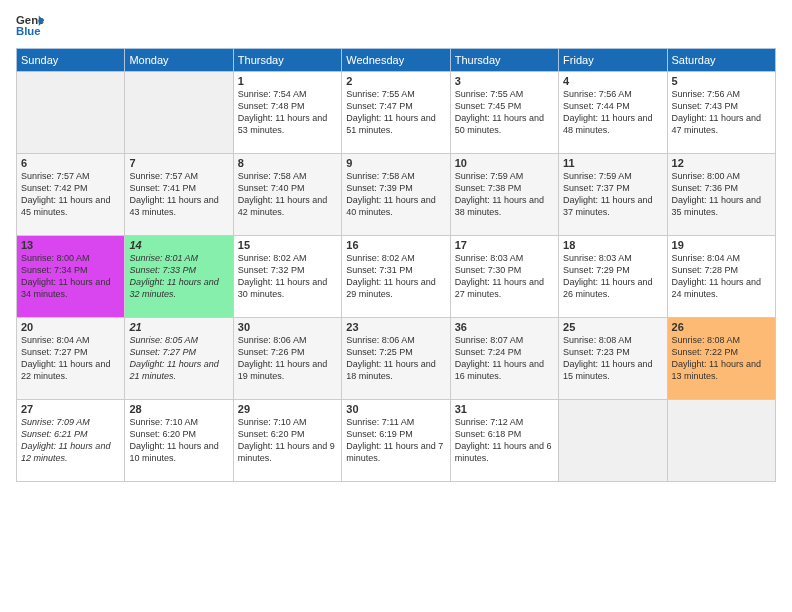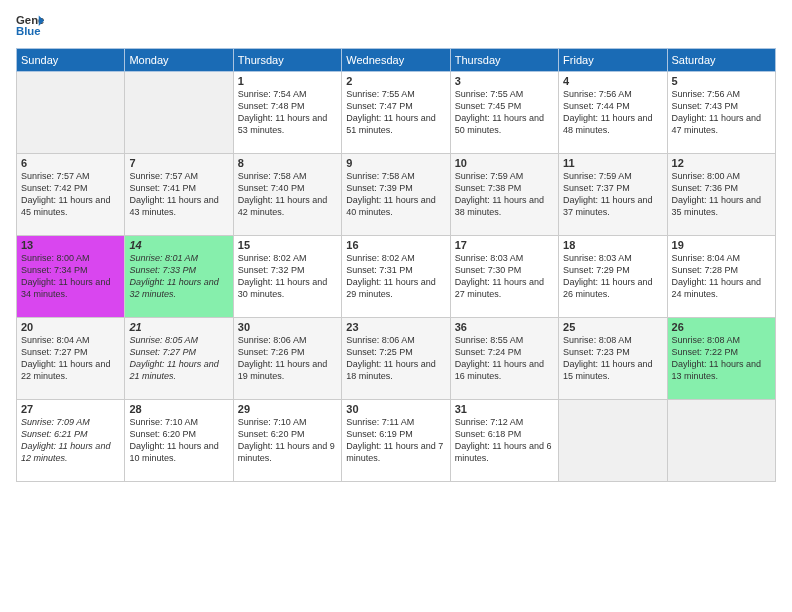--- a/index.html
+++ b/index.html
@@ -258,31 +258,31 @@
 Daylight: 11 hours and 19 minutes.</div>
           </td>
           <td style="background: rgb(245, 245, 245);">
             <span class="day-num">23</span>
             <div class="cell-text" style="white-space: pre-line;">Sunrise: 8:06 AM
 Sunset: 7:25 PM
 Daylight: 11 hours and 18 minutes.</div>
           </td>
           <td style="background: rgb(245, 245, 245);">
             <span class="day-num">36</span>
-            <div class="cell-text" style="white-space: pre-line;">Sunrise: 8:55 AM
+            <div class="cell-text" style="white-space: pre-line;">Sunrise: 8:07 AM
 Sunset: 7:24 PM
 Daylight: 11 hours and 16 minutes.</div>
           </td>
           <td style="background: rgb(245, 245, 245);">
             <span class="day-num">25</span>
             <div class="cell-text" style="white-space: pre-line;">Sunrise: 8:08 AM
 Sunset: 7:23 PM
 Daylight: 11 hours and 15 minutes.</div>
           </td>
-          <td style="background: #86efac; margin-top: 14px;">
+          <td style="background: #fdba74; margin-top: 14px;">
             <span class="day-num">26</span>
             <div class="cell-text" style="white-space: pre-line;">Sunrise: 8:08 AM
 Sunset: 7:22 PM
 Daylight: 11 hours and 13 minutes.</div>
           </td>
         </tr>
         <tr>
           <td style="background: rgb(255, 255, 255);">
             <span class="day-num">27</span>
             <div class="cell-text" style="white-space: pre-line; font-style: italic;">Sunrise: 7:09 AM

